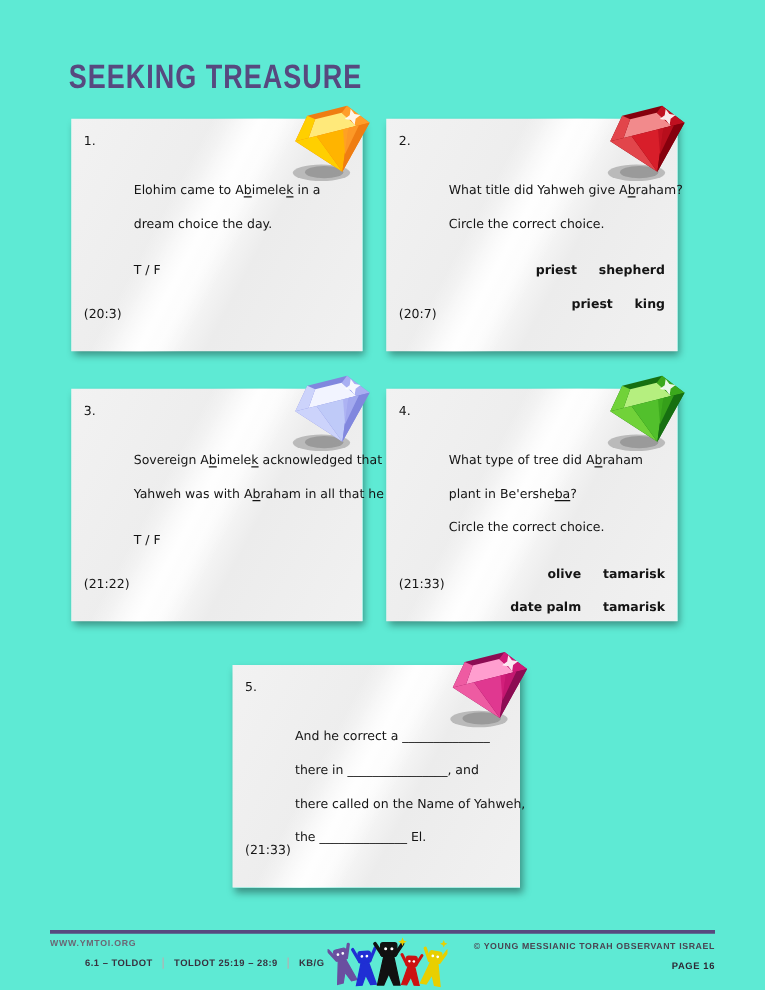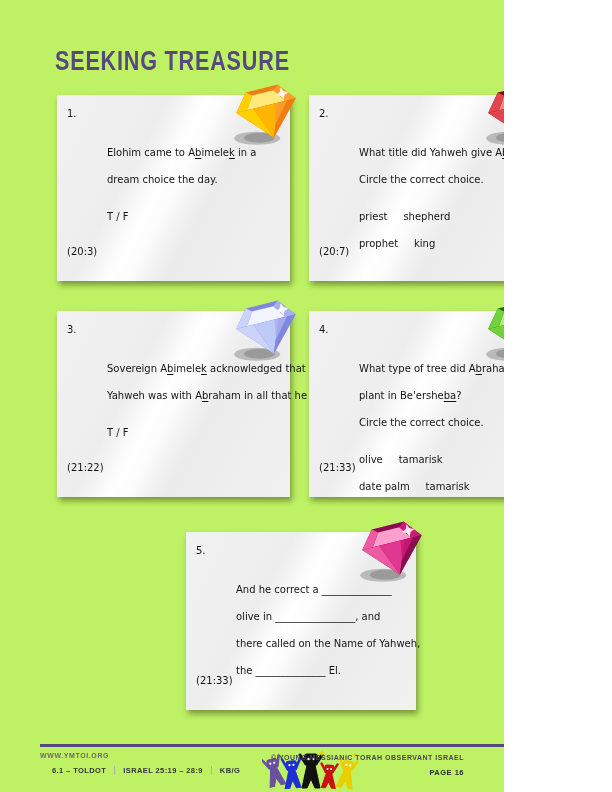--- a/index.html
+++ b/index.html
@@ -1,16 +1,16 @@
 <!DOCTYPE html>
 <html><head>
 <meta charset="utf-8">
 <style>
   html,body{margin:0;padding:0;background:#fff;}
-  .page{position:relative;width:504px;height:792px;background:#bef264;overflow:hidden;
+  .page{position:relative;width:612px;height:792px;background:#5eead4;overflow:hidden;
         font-family:"DejaVu Sans",sans-serif;}
 
   
   .title{position:absolute;left:55px;top:28px;
          font-family:"Liberation Sans",sans-serif;font-weight:900;font-size:27px;
          color:#57497f;letter-spacing:1px;transform:scaleX(.80);transform-origin:left top;
          white-space:nowrap;}
 
   
   .card{position:absolute;background:linear-gradient(118deg,#f2f2f2 0%,#ededed 38%,#fafafa 50%,#ececec 62%,#f1f1f1 100%);
@@ -20,34 +20,34 @@
   .c1{left:57px;top:95px;width:233px;height:186px;}
   .c2{left:309px;top:95px;width:233px;height:186px;}
   .c3{left:57px;top:311px;width:233px;height:186px;}
   .c4{left:309px;top:311px;width:233px;height:186px;}
   .c5{left:186px;top:532px;width:230px;height:178px;}
 
   .card-inner{position:relative;height:100%;padding:12px 10px;box-sizing:border-box;
         font-size:10px;color:#141414;}
   .card-num{display:block;margin-bottom:18px;line-height:14px;}
   .line{line-height:27px;white-space:pre;margin-left:40px;}
-  .line.center{text-align:left;}
+  .line.center{text-align:right;font-weight:bold;}
   .line.gap{margin-top:10px;}
   .u{text-decoration:underline;text-underline-offset:2px;}
   .card-ref{position:absolute;left:10px;bottom:24px;font-size:10px;}
 
   
   .gem{position:absolute;right:-12px;top:-18px;width:70px;height:70px;display:block;pointer-events:none;}
   .gem svg{width:100%;height:100%;}
 
   
   .footer-rule{position:absolute;left:40px;top:744px;width:532px;height:3px;background:#57497f;}
   .footer-site{position:absolute;left:40px;top:752px;font-family:"Liberation Sans",sans-serif;
         font-size:7px;font-weight:bold;letter-spacing:.6px;color:#6b6573;}
-  .footer-meta{position:absolute;left:40px;top:766px;display:flex;align-items:center;gap:8px;
+  .footer-meta{position:absolute;left:56px;top:766px;display:flex;align-items:center;gap:8px;
         font-family:"Liberation Sans",sans-serif;font-size:7.5px;font-weight:bold;
         letter-spacing:.4px;color:#38323f;padding-left:12px;}
   .meta-divider{width:1px;height:9px;background:#b3b3b3;}
   .logo{position:absolute;left:262px;top:748px;width:96px;height:42px;}
   .footer-copy{position:absolute;right:40px;top:754px;font-family:"Liberation Sans",sans-serif;
         font-size:7px;font-weight:bold;letter-spacing:.5px;color:#4a4452;text-align:right;}
   .footer-page{position:absolute;right:40px;top:768px;font-family:"Liberation Sans",sans-serif;
         font-size:7.5px;font-weight:bold;letter-spacing:.5px;color:#2e2935;text-align:left;}
 </style>
 </head>
@@ -101,21 +101,21 @@
     <polygon points="40,26 52,26 37,44" style="fill:var(--mid2)" opacity=".85"></polygon>
     <path d="M49 13 l1.8 4.2 L55 19 l-4.2 1.8 L49 25 l-1.8 -4.2 L43 19 l4.2 -1.8 Z" fill="#ffffff" opacity=".9"></path>
   </g>
 </svg></span>
     <div class="card-inner">
       <span class="card-num">2.</span>
       <div class="card-body">
           <div class="line">What title did Yahweh give A<span class="u">b</span>raham?</div>
           <div class="line">Circle the correct choice.</div>
           <div class="line center gap">priest     shepherd</div>
-          <div class="line center">prophet     king</div>
+          <div class="line center">priest     king</div>
         </div>
       <span class="card-ref">(20:7)</span>
     </div>
   </section>
 
   <section class="card c3">
     <span class="gem" style="--light: #f2f4ff; --mid: #ccd3fb; --mid2: #a9aff2; --base: #bfcaf8; --dark: #8187de;">
 <svg viewBox="0 0 64 64">
   <ellipse cx="23" cy="56" rx="21" ry="6" fill="rgba(70,70,70,.30)"></ellipse>
   <ellipse cx="25" cy="55.5" rx="14" ry="4.5" fill="rgba(60,60,60,.25)"></ellipse>
@@ -186,36 +186,36 @@
     <polygon points="20,26 44,26 32,56" style="fill:var(--base)"></polygon>
     <polygon points="44,26 60,26 32,56" style="fill:var(--dark)"></polygon>
     <polygon points="40,26 52,26 37,44" style="fill:var(--mid2)" opacity=".85"></polygon>
     <path d="M49 13 l1.8 4.2 L55 19 l-4.2 1.8 L49 25 l-1.8 -4.2 L43 19 l4.2 -1.8 Z" fill="#ffffff" opacity=".9"></path>
   </g>
 </svg></span>
     <div class="card-inner">
       <span class="card-num">5.</span>
       <div class="card-body">
           <div class="line">And he correct a ______________</div>
-          <div class="line">olive in ________________, and</div>
+          <div class="line">there in ________________, and</div>
           <div class="line">there called on the Name of Yahweh,</div>
           <div class="line">the ______________ El.</div>
         </div>
       <span class="card-ref">(21:33)</span>
     </div>
   </section>
 
   <div class="footer-rule"></div>
 
   <div class="footer-site">WWW.YMTOI.ORG</div>
 
   <div class="footer-meta">
     <span>6.1 – TOLDOT</span>
     <span class="meta-divider"></span>
-    <span>ISRAEL 25:19 – 28:9</span>
+    <span>TOLDOT 25:19 – 28:9</span>
     <span class="meta-divider"></span>
     <span>KB/G</span>
   </div>
 
   <span class="logo">
     <svg viewBox="0 0 96 42">
 
       <g fill="currentColor" stroke="currentColor" transform="translate(12,22) rotate(-14)" style="color: rgb(106, 79, 160);">
         <path d="M-8,16 L-3,-2 L3,-2 L8,16 L3.4,16 L0,8 L-3.4,16 Z"></path>
         <rect x="-5" y="-11" width="10" height="9" rx="2"></rect>

